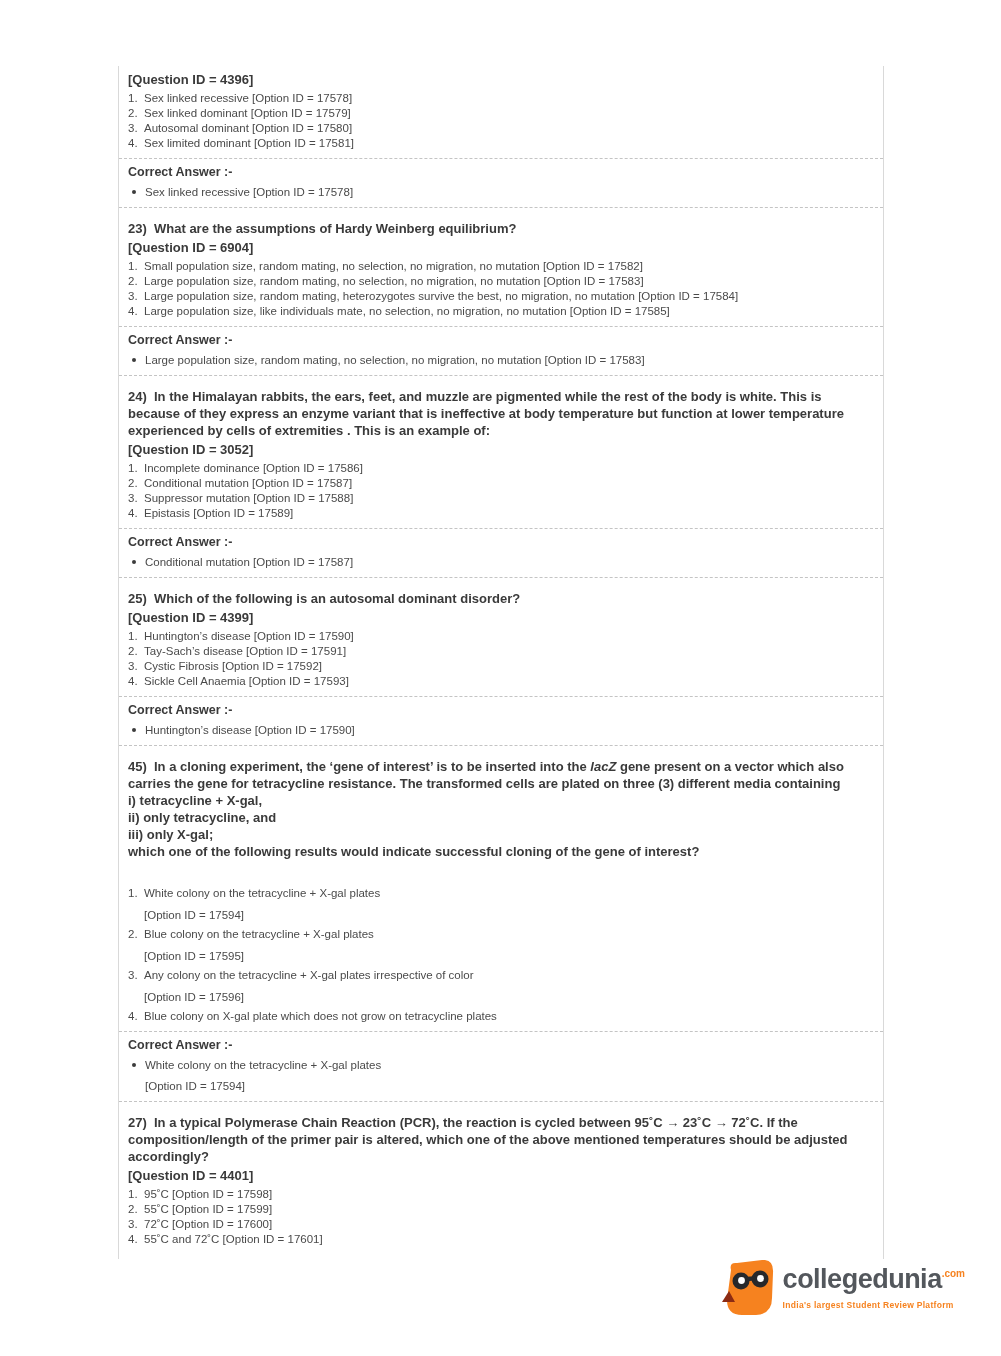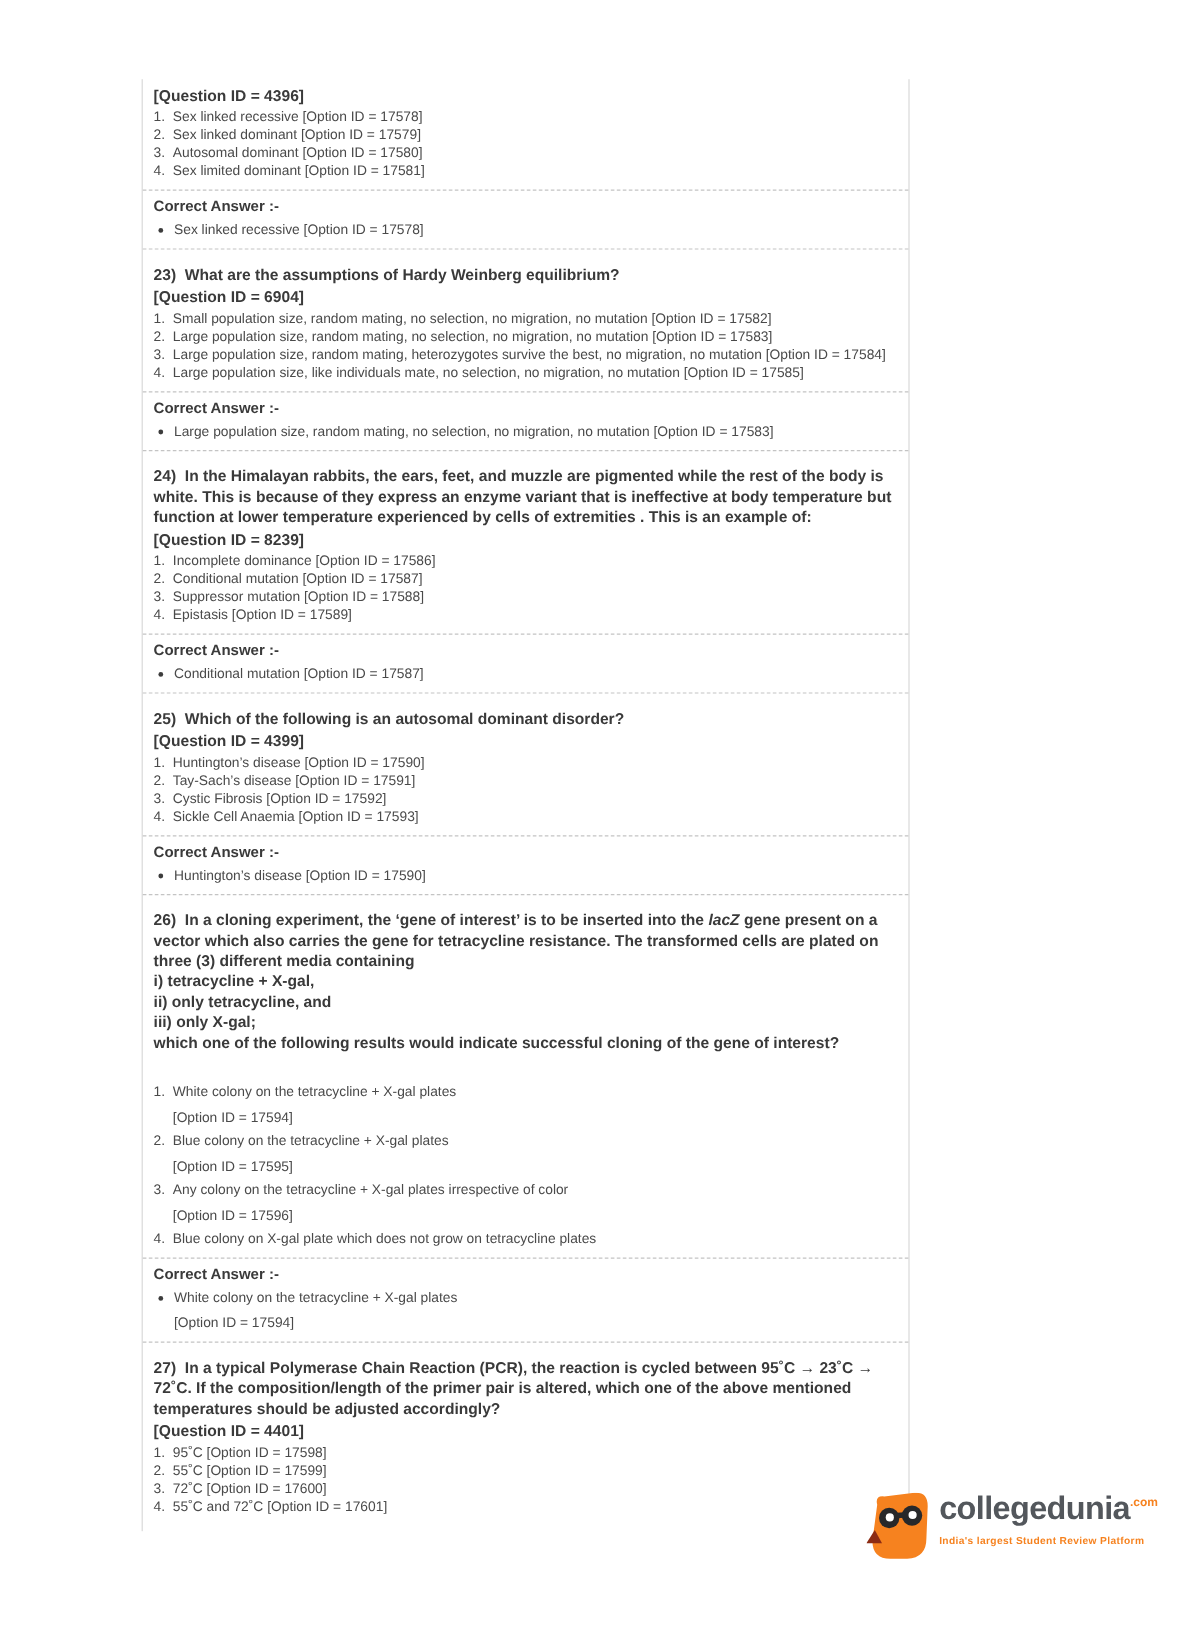--- a/index.html
+++ b/index.html
@@ -6,21 +6,21 @@
     --accent:#f6821f;
     --text-dark:#3a3a3a;
     --text-body:#4a4a4a;
     --border-light:#d9d9d9;
     --dashed:#c4c4c4;
   }
   html,body{margin:0;padding:0;background:#ffffff;}
   body{font-family:"Liberation Sans",sans-serif;}
   .page{position:relative;width:1001px;height:1356px;background:#fff;overflow:hidden;}
   .content{
-    position:absolute;left:118px;top:66px;width:640px;
+    position:absolute;left:118px;top:66px;width:766px;
     border-left:1px solid var(--border-light);
     border-right:1px solid var(--border-light);
     padding:6px 9px 12px 9px;
     box-sizing:border-box;
   }
   .q-heading{font-size:13px;font-weight:bold;color:var(--text-dark);line-height:17px;margin:12px 0 3px;}
   .q-heading.gapped{margin-bottom:26px;}
   .q-para{white-space:pre-wrap;}
   .q-heading em{font-style:italic;}
   .q-id{font-size:13px;font-weight:bold;color:var(--text-dark);line-height:16px;margin-bottom:3px;white-space:pre-wrap;}
@@ -36,21 +36,21 @@
     border-top:1px dashed var(--dashed);
     border-bottom:1px dashed var(--dashed);
   }
   .answer-label{font-size:12.5px;font-weight:bold;color:var(--text-dark);line-height:14px;margin-bottom:6px;}
   .answer-row{display:flex;font-size:11.5px;color:var(--text-body);line-height:14px;}
   .bullet{flex:0 0 13px;padding-left:4px;}
   .bullet::before{content:"";display:block;width:4px;height:4px;border-radius:50%;background:#3c3c3c;margin-top:5px;}
   .answer-text{flex:1;min-width:0;}
   .ans-line{white-space:pre-wrap;}
   .ans-id-line{margin-top:7px;}
-  .brand{position:absolute;right:36px;bottom:56px;display:flex;gap:9px;}
+  .brand{position:absolute;right:36px;bottom:40px;display:flex;align-items:center;gap:9px;}
   .brand-icon{display:block;line-height:0;}
   .brand-line{line-height:27px;white-space:nowrap;}
   .brand-name{font-size:27px;font-weight:bold;color:#53575c;letter-spacing:-0.5px;}
   .brand-suffix{font-size:10px;font-weight:bold;color:var(--accent);position:relative;top:-11px;}
   .brand-tagline{font-size:8.5px;font-weight:bold;color:var(--accent);margin-top:2px;letter-spacing:0.3px;}
 </style>
 </head>
 <body>
 
 <div class="page">
@@ -132,21 +132,21 @@
               <span class="answer-text">
                 <div class="ans-line">Large population size, random mating, no selection, no migration, no mutation [Option ID = 17583]</div>
               </span>
             </div>
           </div>
         </section>
         <section class="question">
           <div class="q-heading">
             <div class="q-para"><span class="q-seg">24)  In the Himalayan rabbits, the ears, feet, and muzzle are pigmented while the rest of the body is white. This is because of they express an enzyme variant that is ineffective at body temperature but function at lower temperature experienced by cells of extremities . This is an example of:</span></div>
           </div>
-          <div class="q-id">[Question ID = 8239]</div>
+          <div class="q-id">[Question ID = 3052]</div>
           <div class="options">
             <div class="option">
               <span class="opt-num">1.</span>
               <span class="opt-text">
                 <div class="opt-line">Incomplete dominance [Option ID = 17586]</div>
               </span>
             </div>
             <div class="option">
               <span class="opt-num">2.</span>
               <span class="opt-text">
@@ -212,21 +212,21 @@
             <div class="answer-row">
               <span class="bullet"></span>
               <span class="answer-text">
                 <div class="ans-line">Huntington’s disease [Option ID = 17590]</div>
               </span>
             </div>
           </div>
         </section>
         <section class="question">
           <div class="q-heading gapped">
-            <div class="q-para"><span class="q-seg">26)  In a cloning experiment, the ‘gene of interest’ is to be inserted into the </span><em class="q-seg">lacZ</em><span class="q-seg"> gene present on a vector which also carries the gene for tetracycline resistance. The transformed cells are plated on three (3) different media containing</span></div>
+            <div class="q-para"><span class="q-seg">45)  In a cloning experiment, the ‘gene of interest’ is to be inserted into the </span><em class="q-seg">lacZ</em><span class="q-seg"> gene present on a vector which also carries the gene for tetracycline resistance. The transformed cells are plated on three (3) different media containing</span></div>
             <div class="q-para"><span class="q-seg">i) tetracycline + X-gal,</span></div>
             <div class="q-para"><span class="q-seg">ii) only tetracycline, and</span></div>
             <div class="q-para"><span class="q-seg">iii) only X-gal;</span></div>
             <div class="q-para"><span class="q-seg">which one of the following results would indicate successful cloning of the gene of interest?</span></div>
           </div>
           <div class="options">
             <div class="option">
               <span class="opt-num">1.</span>
               <span class="opt-text">
                 <div class="opt-line">White colony on the tetracycline + X-gal plates</div>

